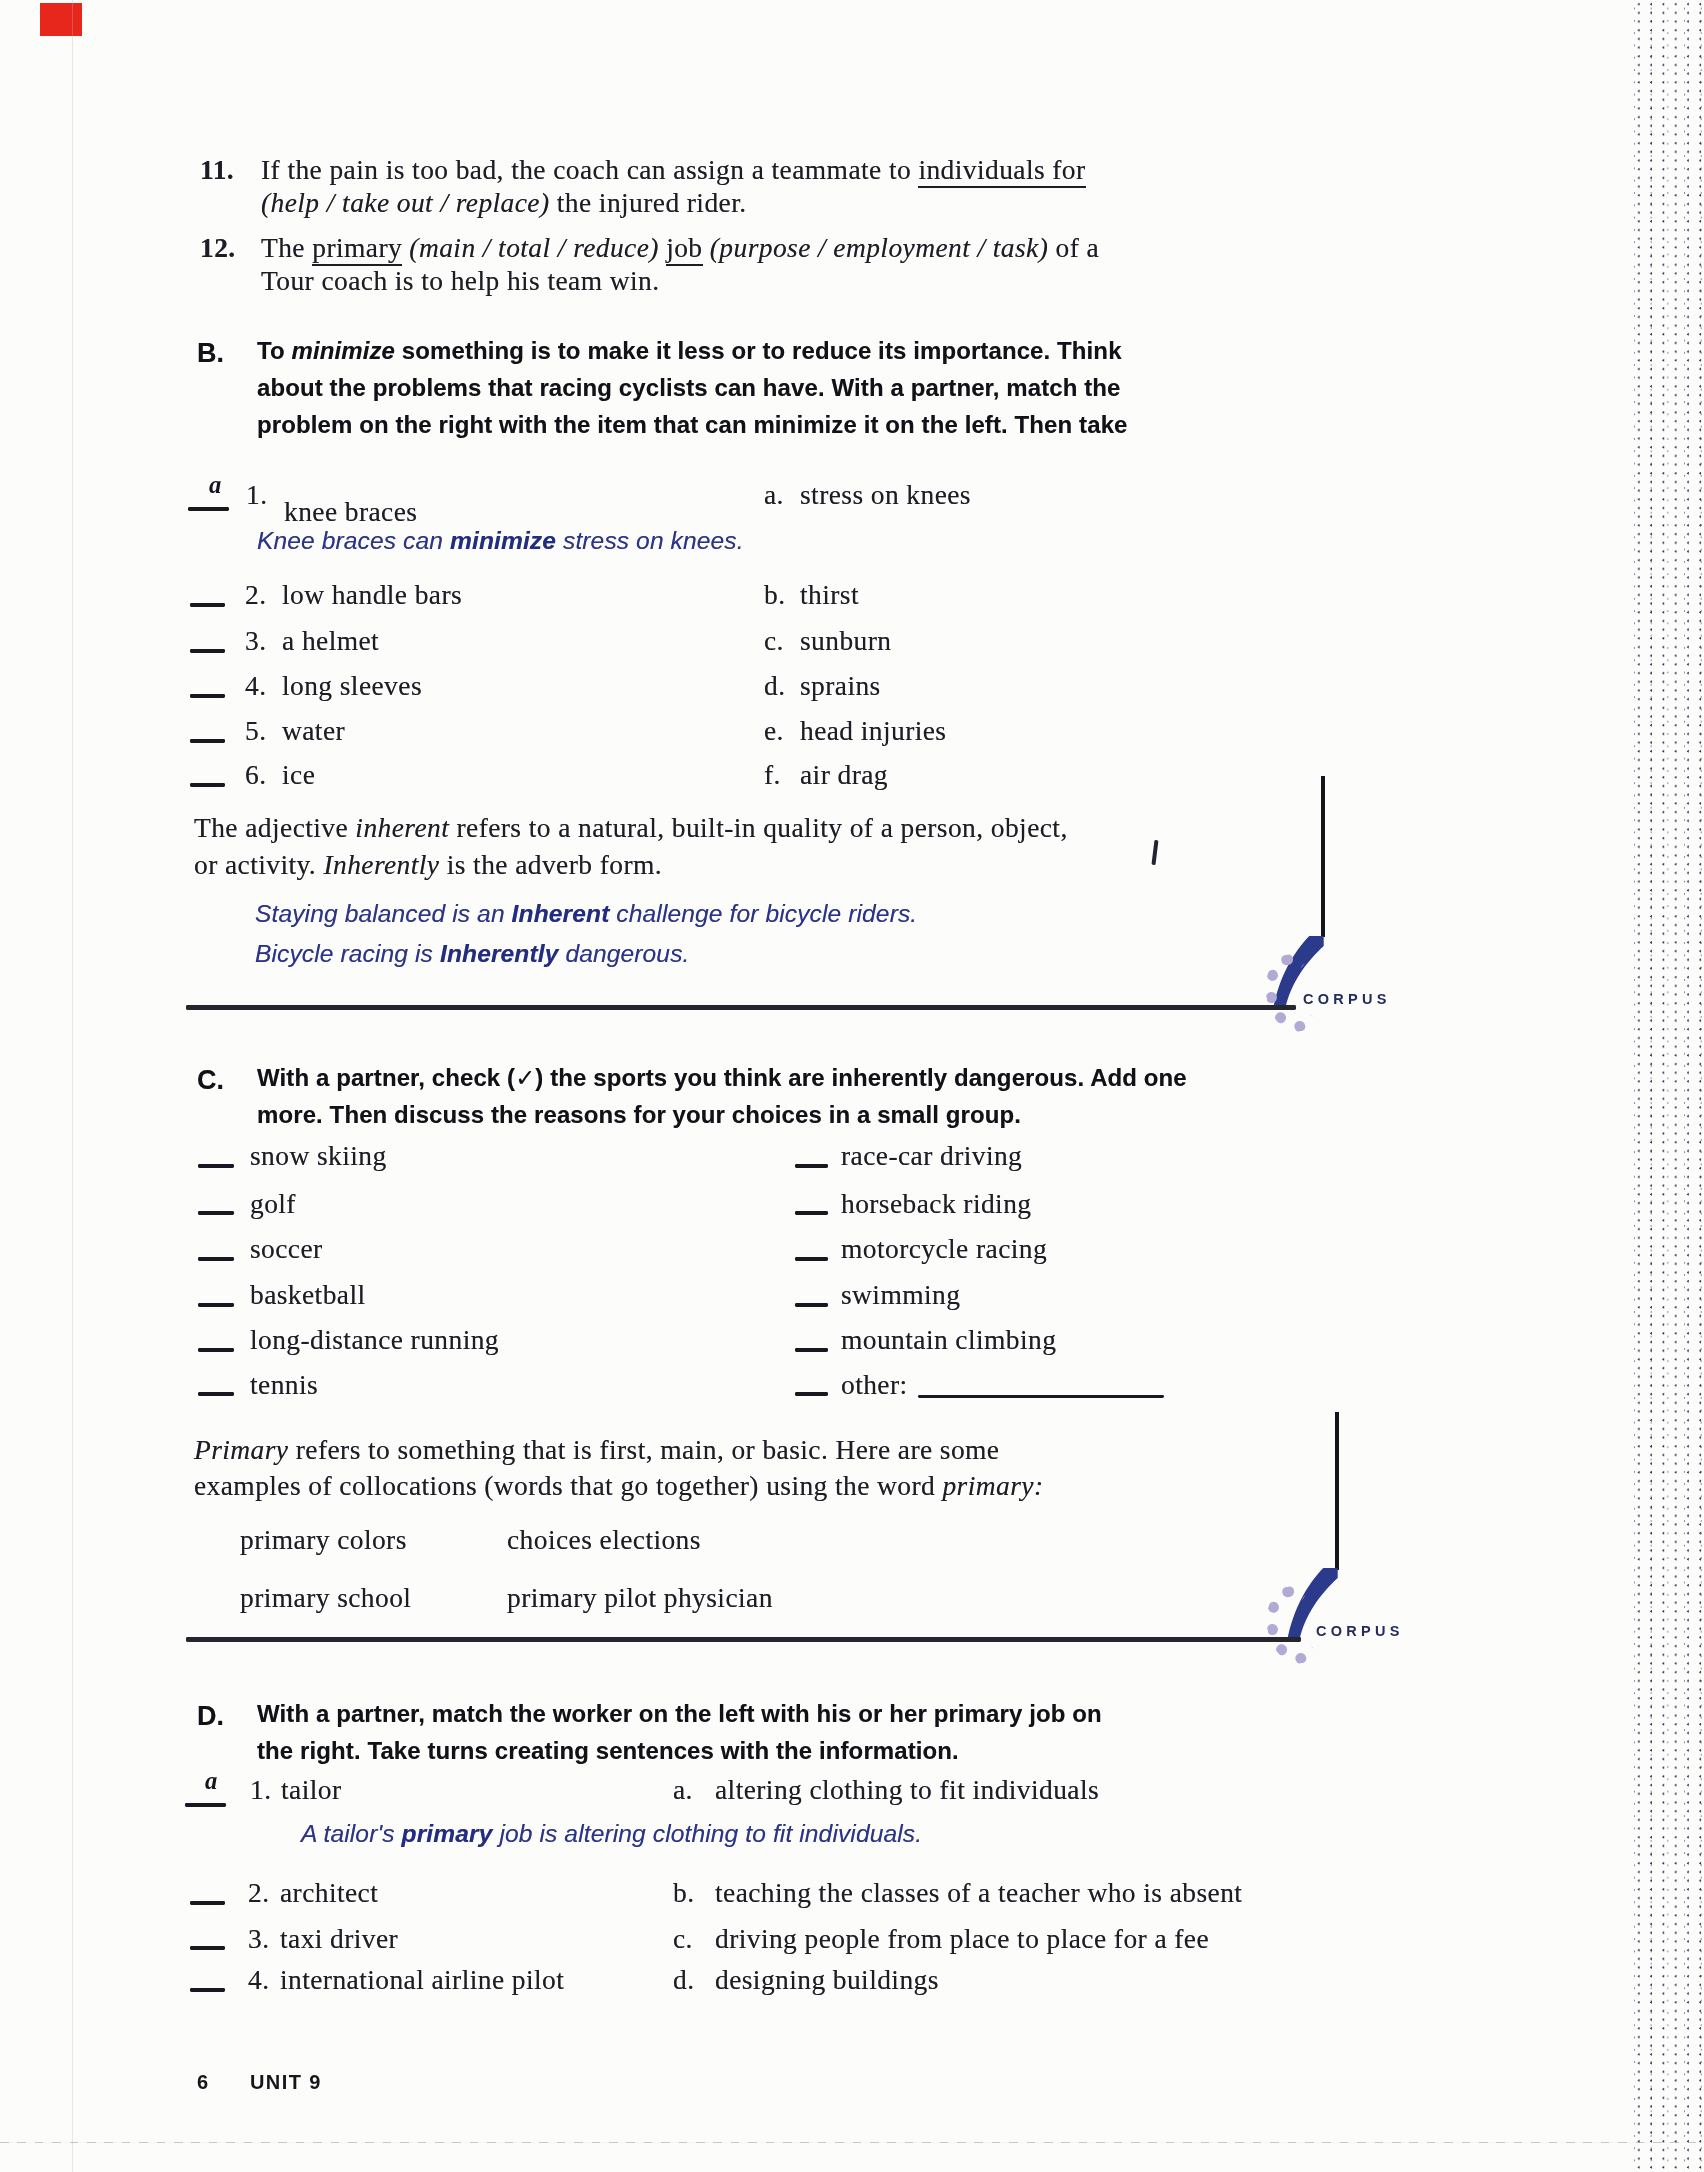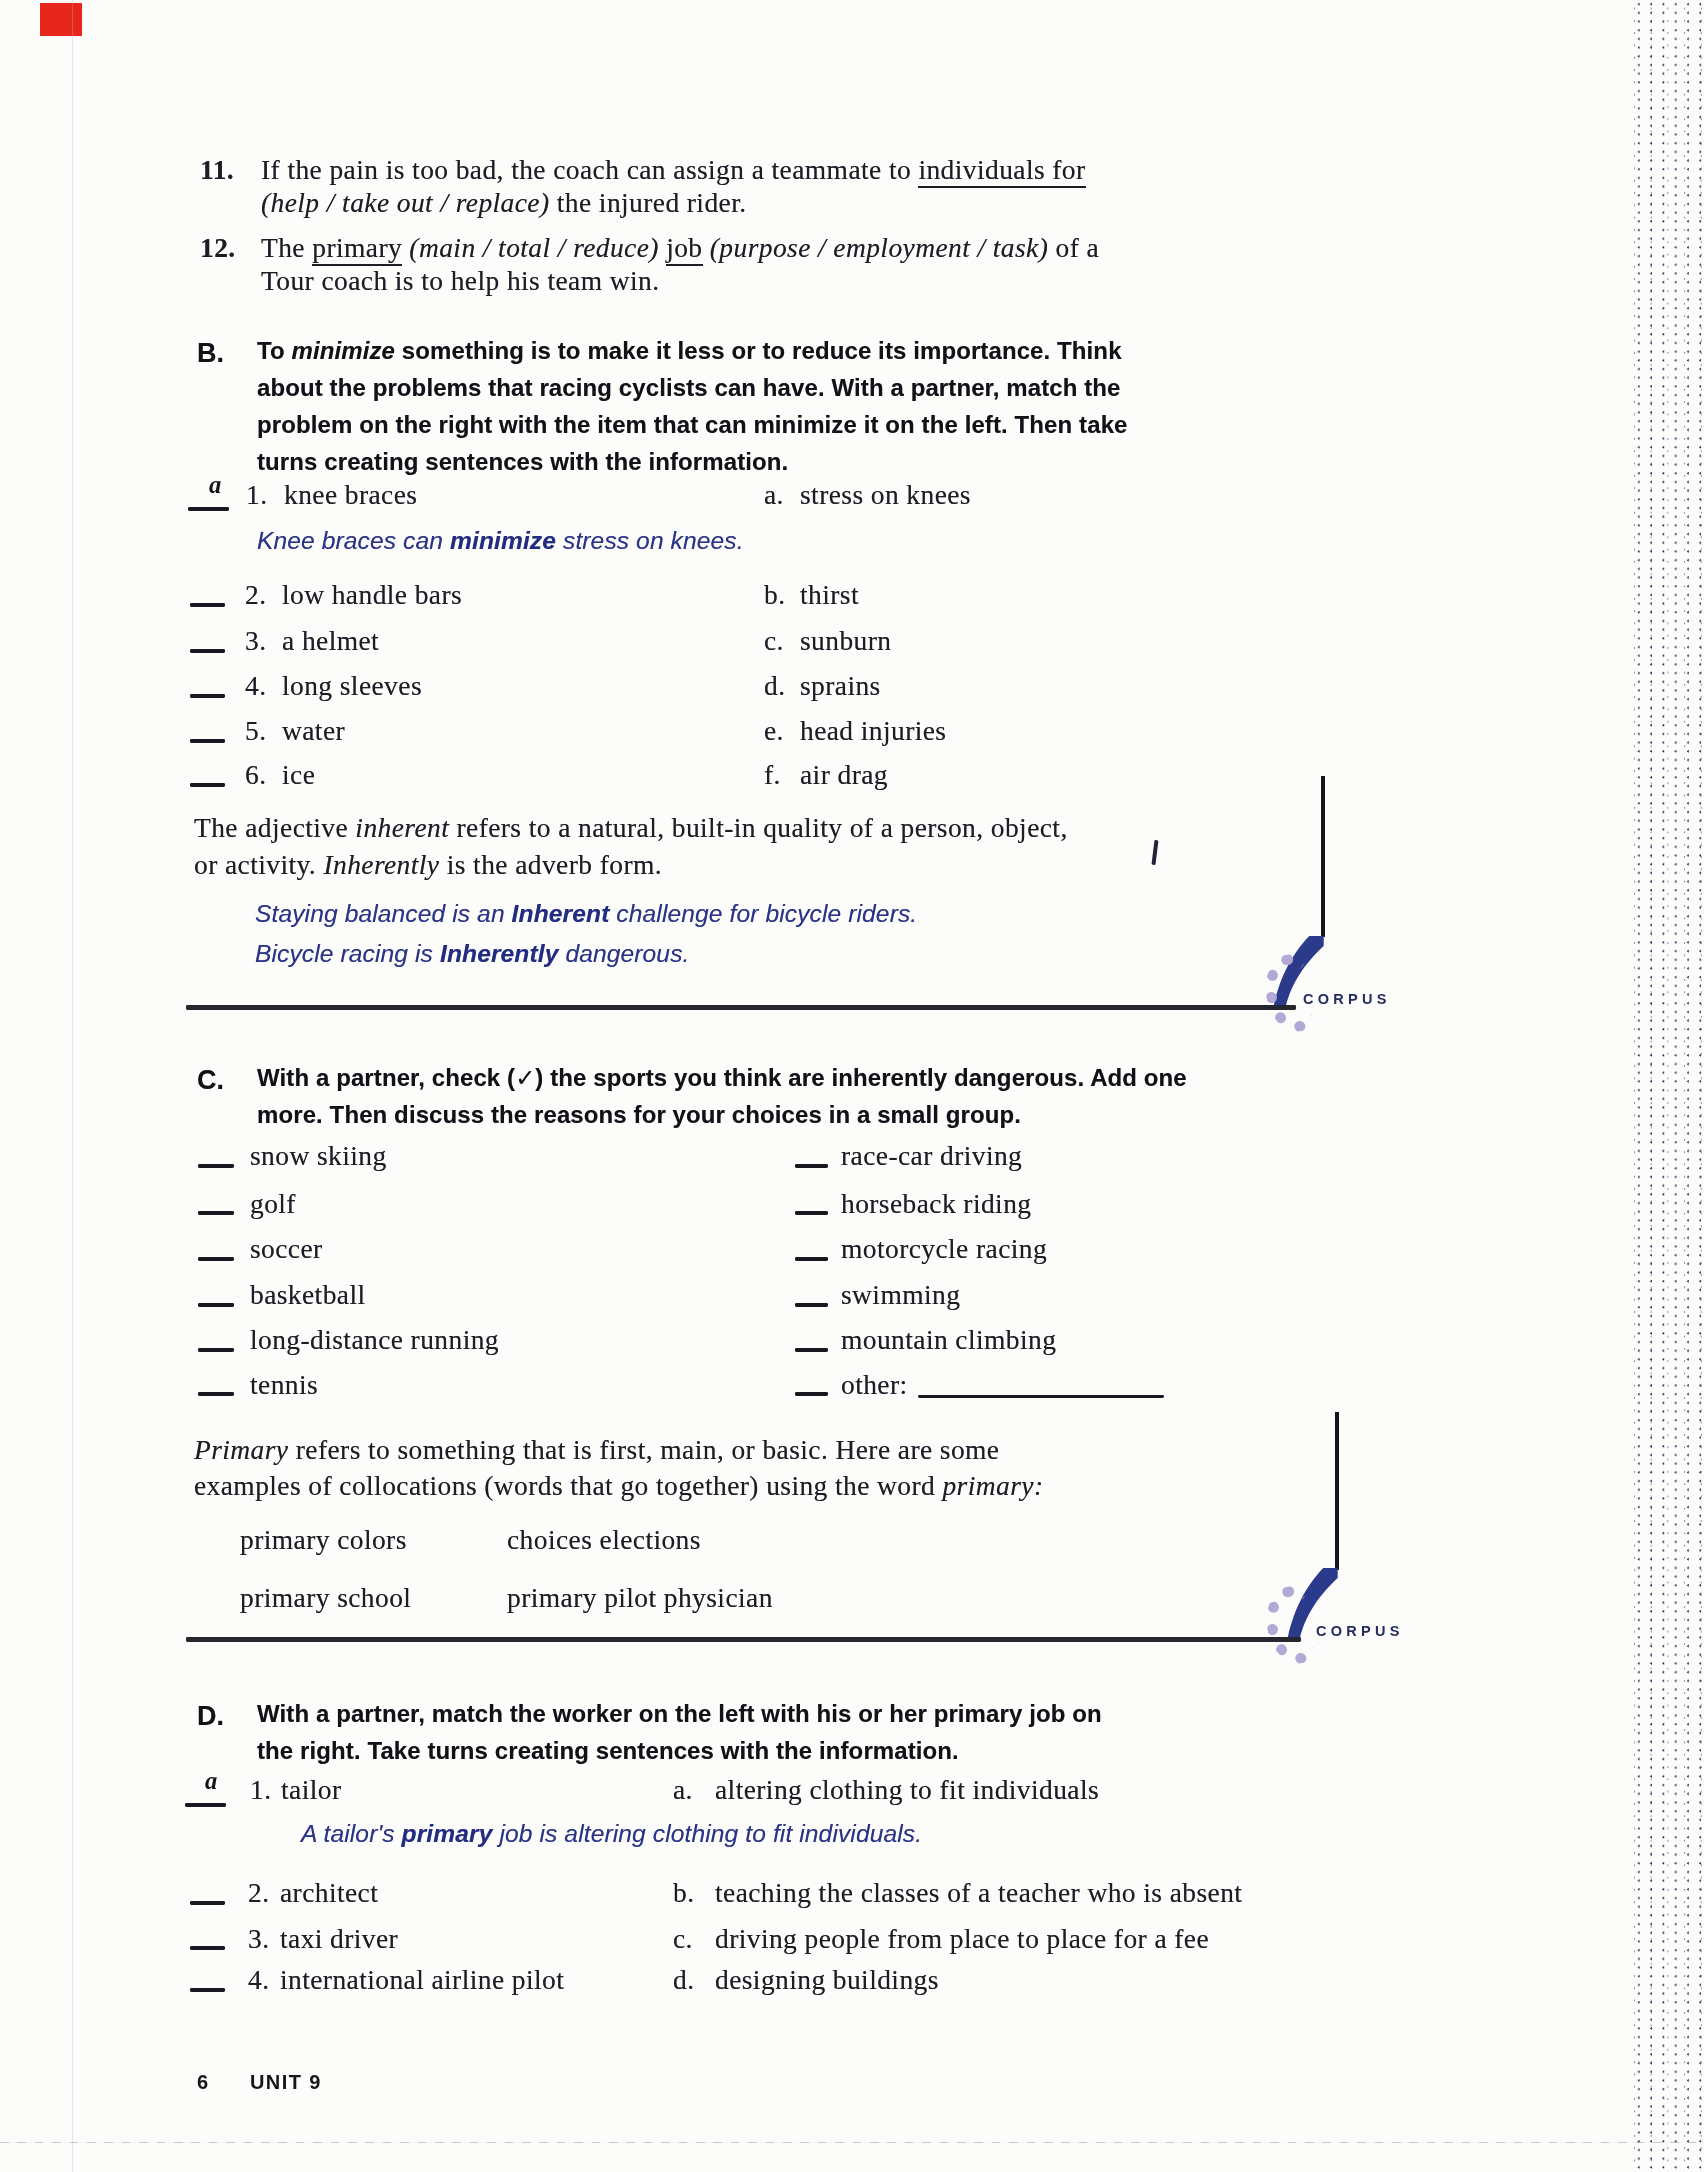--- a/index.html
+++ b/index.html
@@ -58,26 +58,25 @@
   <div class="l serif" style="left:261px;top:187px"><span class="i">(help / take out / replace)</span><span> the injured rider.</span></div>
 
   <div class="l serif bnum" style="left:200px;top:232px"><span>12.</span></div>
   <div class="l serif" style="left:261px;top:232px"><span>The </span><span class="u">primary</span><span class="i"> (main / total / reduce) </span><span class="u">job</span><span class="i"> (purpose / employment / task) </span><span>of a</span></div>
   <div class="l serif" style="left:261px;top:265px"><span>Tour coach is to help his team win.</span></div>
 
   <div class="l sans label" style="left:197px;top:337px"><span>B.</span></div>
   <div class="l sans" style="left:257px;top:337px"><span>To </span><span class="i">minimize</span><span> something is to make it less or to reduce its importance. Think</span></div>
   <div class="l sans" style="left:257px;top:374px"><span>about the problems that racing cyclists can have. With a partner, match the</span></div>
   <div class="l sans" style="left:257px;top:411px"><span>problem on the right with the item that can minimize it on the left. Then take</span></div>
-  <div class="l sans" style="left:257px;top:448px"><span>turns creating sentences with the information.</span></div>
 
   <span class="ans" style="left:209px;top:471px">a</span>
   <div class="dash" style="left:188px;top:507px;width:41px"></div>
   <div class="l serif" style="left:246px;top:479px"><span>1.</span></div>
-  <div class="l serif" style="left:284px;top:479px"><span>knee braces</span></div>
+  <div class="l serif" style="left:284px;top:496px"><span>knee braces</span></div>
   <div class="l serif" style="left:764px;top:479px"><span>a.</span></div>
   <div class="l serif" style="left:800px;top:479px"><span>stress on knees</span></div>
 
   <div class="l blue" style="left:257px;top:527px"><span>Knee braces can </span><span class="b">minimize</span><span> stress on knees.</span></div>
 
   <div class="dash" style="left:190px;top:603px;width:35px"></div>
   <div class="l serif" style="left:245px;top:579px"><span>2.</span></div>
   <div class="l serif" style="left:282px;top:579px"><span>low handle bars</span></div>
   <div class="l serif" style="left:764px;top:579px"><span>b.</span></div>
   <div class="l serif" style="left:800px;top:579px"><span>thirst</span></div>

